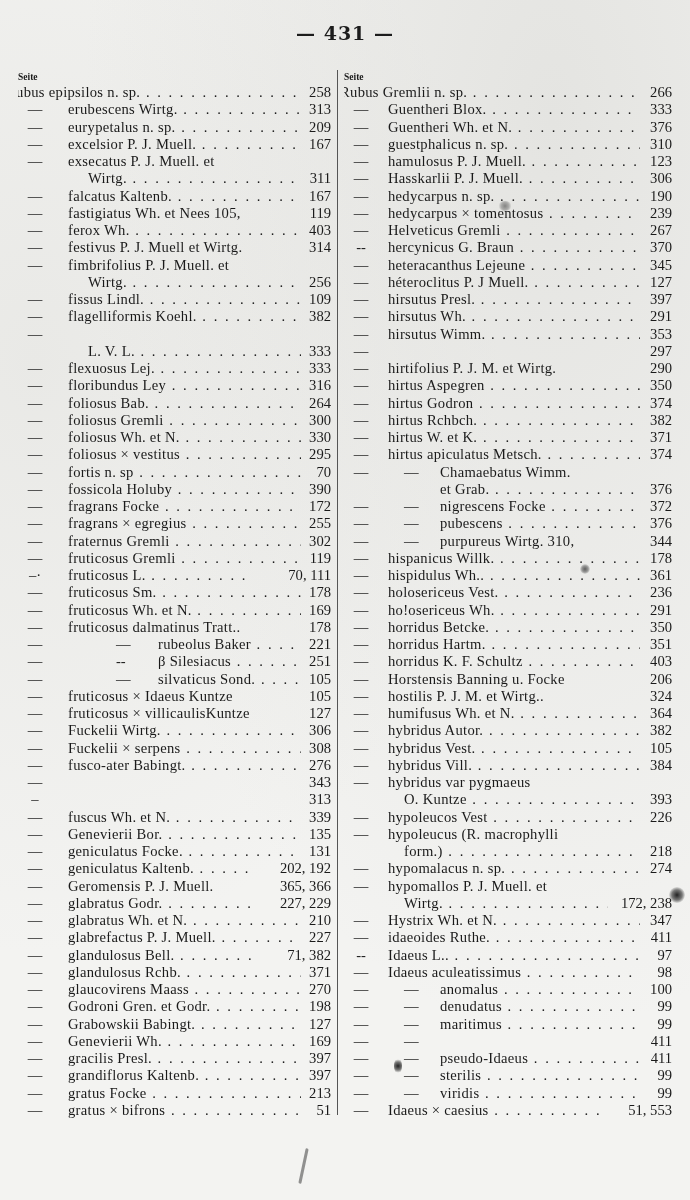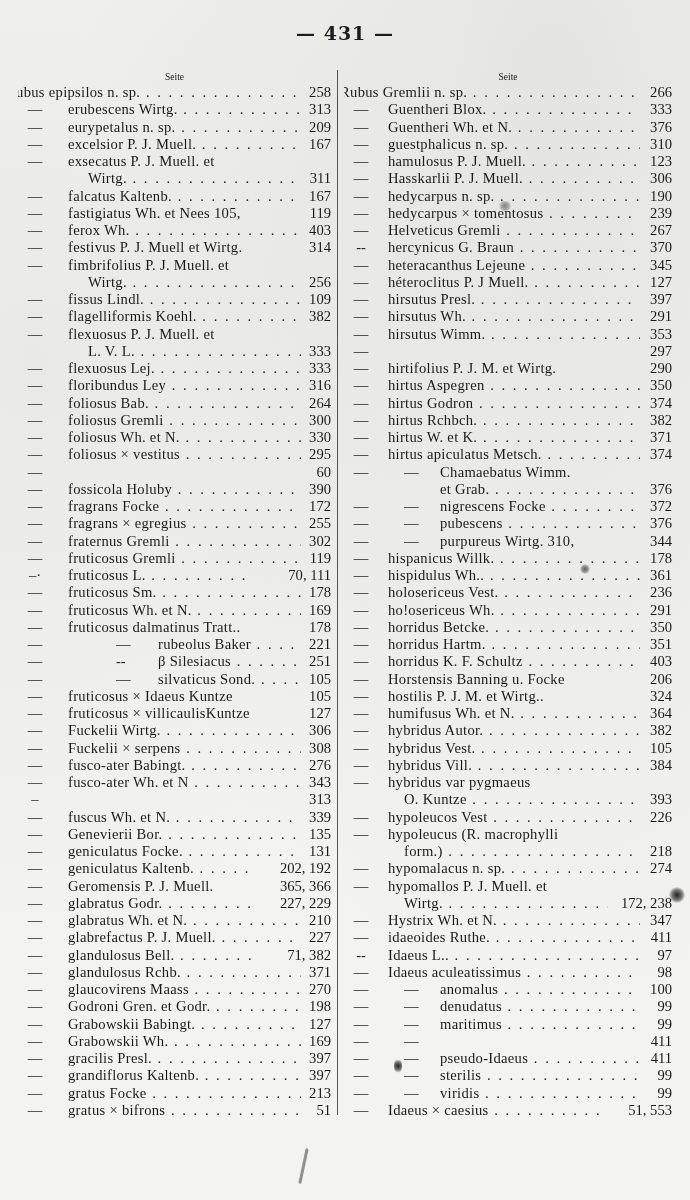--- a/index.html
+++ b/index.html
@@ -27,21 +27,21 @@
     font-family: "Liberation Serif", "DejaVu Serif", serif;
     font-size: 14.6px;
   }
   .col-left { left: 18px; width: 315px; }
   .col-right { left: 344px; width: 330px; }
   .divider {
     position: absolute; left: 337px; top: 70px; width: 1px; height: 1045px;
     background: #555;
   }
   .seite {
-    height: 14px; text-align: center; font-size: 9.5px; font-weight: normal;
+    height: 14px; text-align: left; font-size: 9.5px; font-weight: bold;
     line-height: 14px; padding-right: 2px;
   }
   .row {
     position: relative; height: 17.25px; line-height: 17.25px;
     white-space: nowrap;
   }
   .row .dash {
     position: absolute; left: 0; width: 34px; text-align: center;
   }
   .row .label {
@@ -182,23 +182,20 @@
         </div>
         <div class="row">
           <span class="dash">—</span>
           <div class="labelwrap">
             <span class="label">flagelliformis Koehl.</span>
           </div>
           <span class="page-ref">382</span>
         </div>
         <div class="row nodots">
           <span class="dash">—</span>
-          <div class="labelwrap">
-            <span class="label">flexuosus P. J. Muell. et</span>
-          </div>
           <span class="page-ref"></span>
         </div>
         <div class="row cont">
           <span class="dash"></span>
           <div class="labelwrap">
             <span class="label">L. V. L.</span>
           </div>
           <span class="page-ref">333</span>
         </div>
         <div class="row">
@@ -238,21 +235,24 @@
         </div>
         <div class="row">
           <span class="dash">—</span>
           <div class="labelwrap">
             <span class="label">foliosus × vestitus</span>
           </div>
           <span class="page-ref">295</span>
         </div>
         <div class="row">
           <span class="dash">—</span>
-          <span class="page-ref">60</span>
+          <div class="labelwrap">
+            <span class="label">fortis n. sp</span>
+          </div>
+          <span class="page-ref">70</span>
         </div>
         <div class="row">
           <span class="dash">—</span>
           <div class="labelwrap">
             <span class="label">fossicola Holuby</span>
           </div>
           <span class="page-ref">390</span>
         </div>
         <div class="row">
           <span class="dash">—</span>
@@ -364,23 +364,20 @@
         </div>
         <div class="row">
           <span class="dash">—</span>
           <div class="labelwrap">
             <span class="label">fusco-ater Babingt.</span>
           </div>
           <span class="page-ref">276</span>
         </div>
         <div class="row">
           <span class="dash">—</span>
-          <div class="labelwrap">
-            <span class="label">fusco-ater Wh. et N</span>
-          </div>
           <span class="page-ref">343</span>
         </div>
         <div class="row">
           <span class="dash">–</span>
           <span class="page-ref">313</span>
         </div>
         <div class="row">
           <span class="dash">—</span>
           <div class="labelwrap">
             <span class="label">fuscus Wh. et N.</span>
@@ -467,21 +464,21 @@
         <div class="row">
           <span class="dash">—</span>
           <div class="labelwrap">
             <span class="label">Grabowskii Babingt.</span>
           </div>
           <span class="page-ref">127</span>
         </div>
         <div class="row">
           <span class="dash">—</span>
           <div class="labelwrap">
-            <span class="label">Grabowskii Wh.</span>
+            <span class="label">Genevierii Wh.</span>
           </div>
           <span class="page-ref">169</span>
         </div>
         <div class="row">
           <span class="dash">—</span>
           <div class="labelwrap">
             <span class="label">gracilis Presl.</span>
           </div>
           <span class="page-ref">397</span>
         </div>

